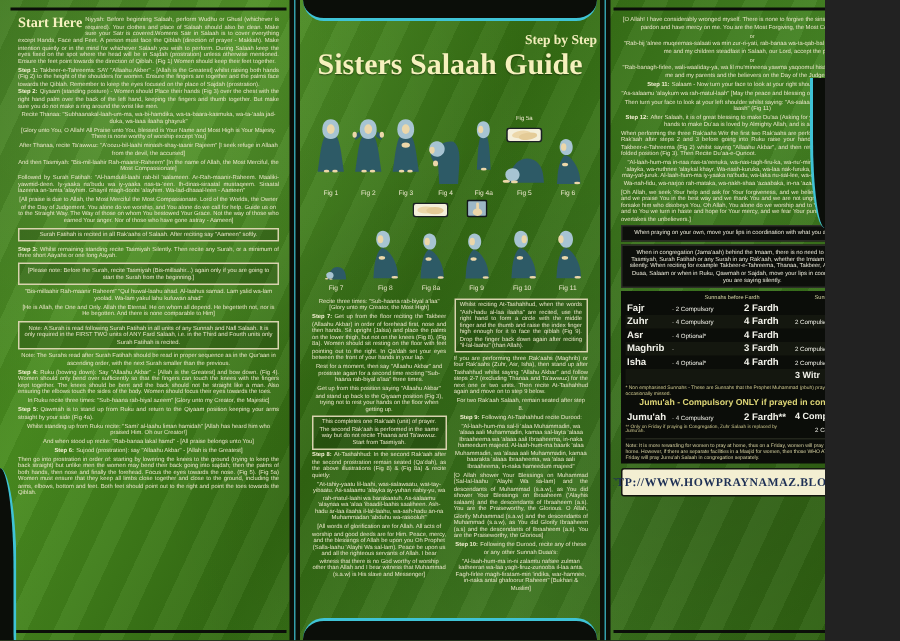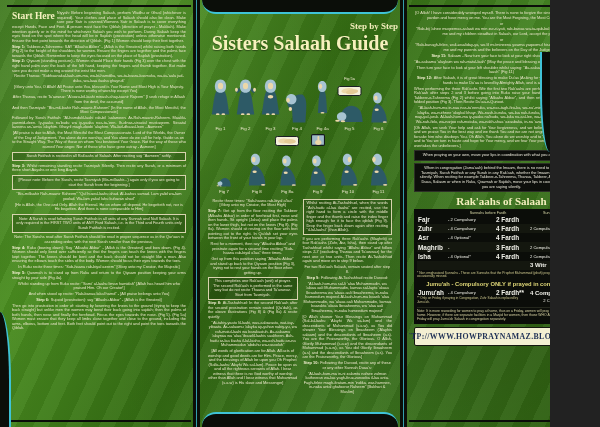--- a/index.html
+++ b/index.html
@@ -313,21 +313,20 @@
     <p class="cent">Then turn your face to look at your left shoulder whilst saying: "As-salaamu 'alaykum wa rah-matul-laash" (Fig 11)</p>
     <p class="cent"><span class="lbl">Step 12:</span><span>After Salaah, it is of great blessing to make Du'aa (Asking for your needs). So lift up your hands to make Du'aa is loved by Almighty Allah, and is also Sunnah.</span></p>
 
     <p class="para">When performing the three Rak'aahs Witr the first two Rak'aahs are performed as normal. In the third Rak'aah after steps 2 and 3 before going into Ruku raise your hands as if you are performing Takbeer-e-Tahreema (Fig 2) whilst saying "Allaahu Akbar", and then return them back to the same folded position (Fig 3). Then Recite Du'aa-e-Qunoot.</p>
     <p class="cent">"Al-laah-hum-ma in-naa nas-ta'eenuka, wa-nas-tagh-firu-ka, wa-nu'-minu-bika, wa-na-tawak-kalu 'alayka, wa-nuthnee 'alaykal khayr. Wa-nash-kuruka, wa-laa nak-furuka, wa-nakh-la'u, wa-nat-ruku may-yaf-juruk. Al-laah-hum-ma iy-yaaka na'budu, wa-laka nu-sal-lee, wa-nas-judu, wa ilayka nas-'aa. Wa-nah-fidu, wa-narjoo rah-mataka, wa-nakh-shaa 'azaabaka, in-na 'azaabaka bil-kuf-faari mul-hiq"</p>
     <p class="para">[Oh Allah, we seek Your help and ask for Your forgiveness, and we believe in You and trust in You, and we praise You in the best way and we thank You and we are not ungrateful, and we cast off and forsake him who disobeys You. Oh Allah, You alone do we worship and to You we pray and prostrate, and to You we turn in haste and hope for Your mercy, and we fear Your punishment. Your punishment overtakes the unbelievers.]</p>
 
     <div class="darkbox">When praying on your own, move your lips in coordination with what you are saying silently.</div>
     <div class="darkbox">When in congregation (Jama'aah) behind the Imaam, there is no need to recite Ta'awwuz, Tasmiyah, Surah Fatihah or any Surah in any Rak'aah, whether the Imaam is reciting aloud or silently. When reciting for example Takbeer-e-Tahreema, Thanaa, Takbeer, At-tahiyaat, Durood, Duaa, Salaam or when in Ruku, Qawmah or Sajdah, move your lips in coordination with what you are saying silently.</div>
 
-    <h2 class="sect-title">Rak'aahs of Salaah</h2>
     <div class="rk">
       <div class="rk-head">
         <span class="h1">Sunnahs before Fardh</span>
         <span class="h2">Sunnahs After Fardh</span>
       </div>
       <div class="rk-row">
         <span class="rk-name">Fajr</span>
           <span class="rk-before">- 2 Compulsory</span>
           <span class="rk-fardh">2 Fardh</span>
           <span class="rk-after"></span>

